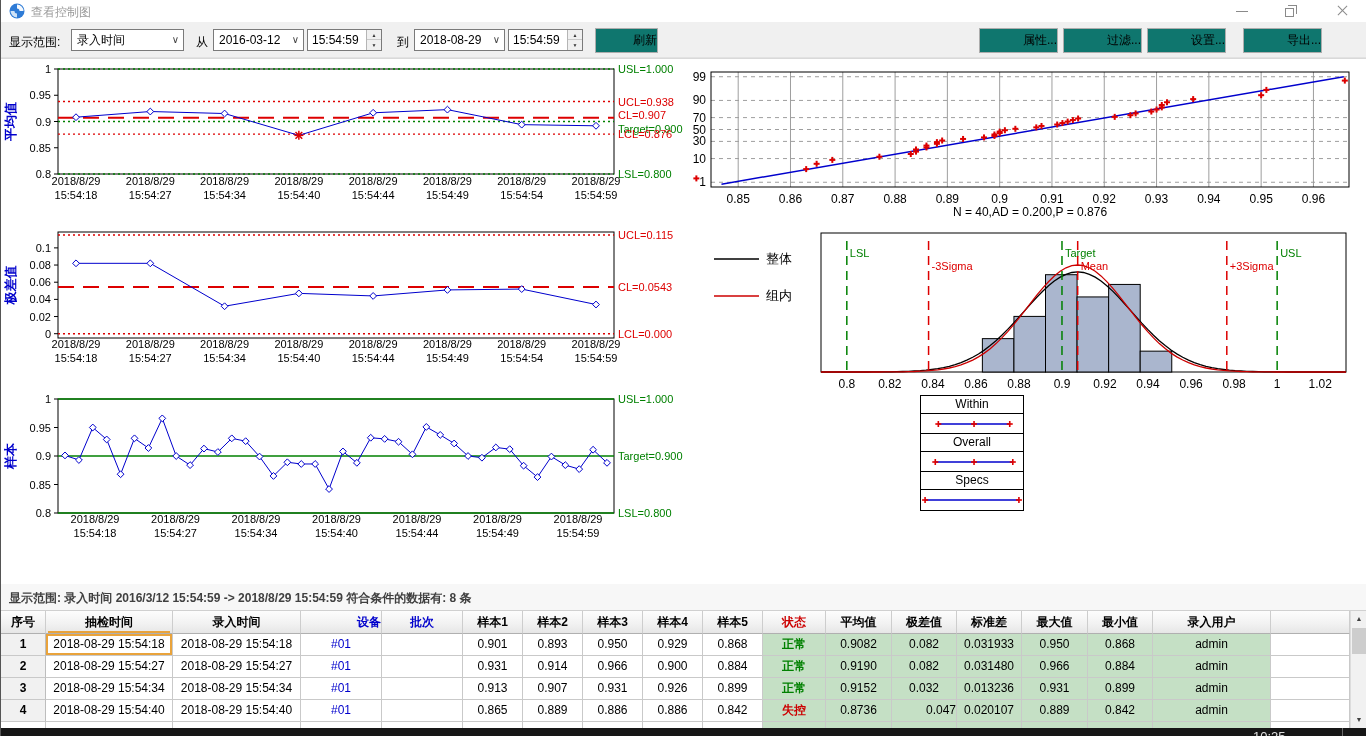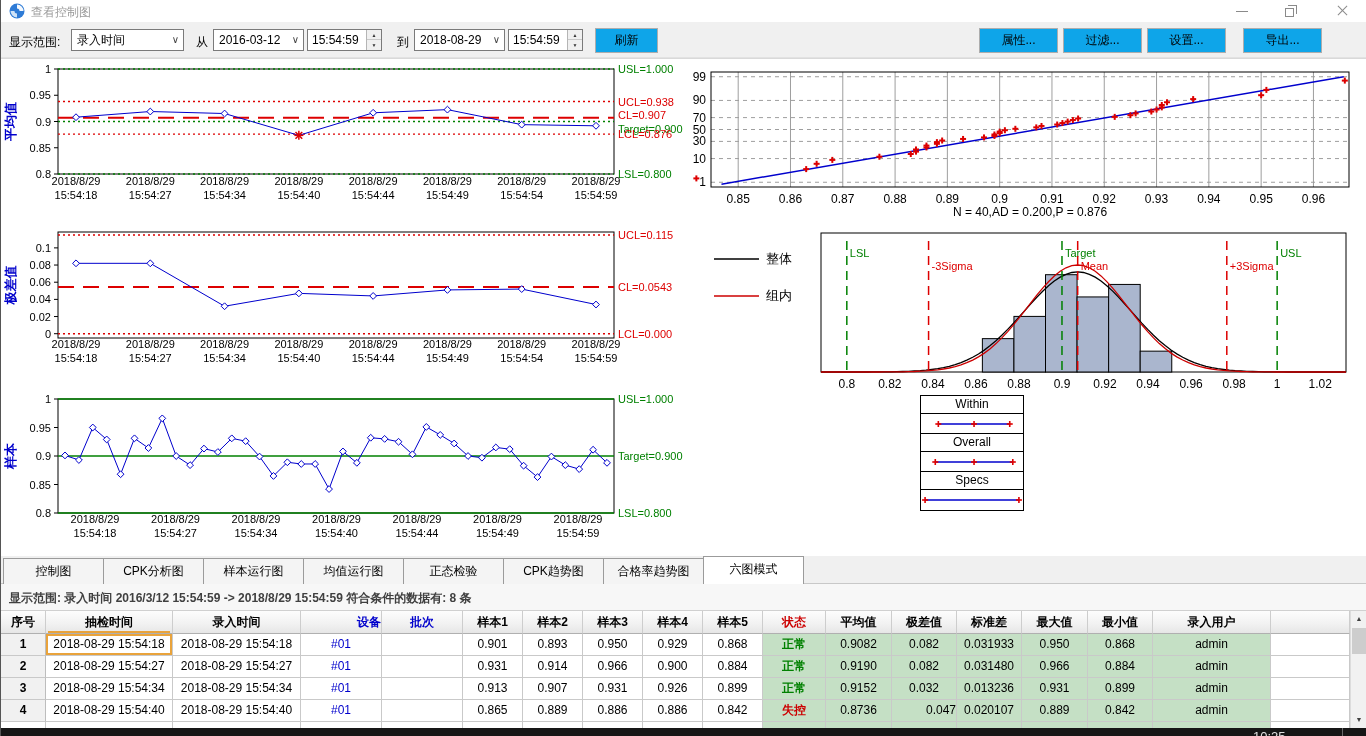--- a/index.html
+++ b/index.html
@@ -19,21 +19,21 @@
 .x1 { transform:rotate(45deg);} .x2 { transform:rotate(-45deg);}
 
 .toolbar { position:absolute; left:0; top:22px; width:1366px; height:36px; background:#f0f0f0; border-bottom:1px solid #e2e2e2; font-size:12px; }
 .tlbl { position:absolute; top:12px; color:#000; }
 .combo { position:absolute; top:7px; height:22px; background:#fff; border:1px solid #7a7a7a; line-height:20px; padding-left:5px; cursor:pointer; }
 .combo .caret { position:absolute; right:4px; top:0px; color:#444; font-size:10px; }
 .spinbox { position:absolute; top:7px; height:22px; background:#fff; border:1px solid #7a7a7a; line-height:20px; padding-left:4px; }
 .spinbtns { position:absolute; right:0; top:0; width:15px; height:20px; border-left:1px solid #b5b5b5; }
 .spinbtns div { height:10px; background:#f0f0f0; font-size:5px; color:#333; text-align:center; line-height:10px; cursor:pointer; }
 .spinbtns div:first-child { border-bottom:1px solid #c9c9c9; }
-.btn { position:absolute; top:6px; height:25px; background:#0ea5e9; border:1px solid #adadad; text-align:center; line-height:23px; font-size:12px; cursor:pointer; }
+.btn { position:absolute; top:6px; height:25px; background:#0f766e; border:1px solid #adadad; text-align:right; line-height:23px; font-size:12px; cursor:pointer; }
 
 .chartpanel { position:absolute; left:0; top:58px; width:1366px; height:498px; background:#fff; border-top:1px solid #d9d9d9; }
 .chartpanel svg { position:absolute; }
 .capbox { position:absolute; left:735px; top:337px; width:178px; height:86px; border:1px solid #000; background:#fff; font-size:12px; }
 .capbox .cb-title { color:#0000cc; text-decoration:underline; padding:1px 4px 2px 4px; border-bottom:1px solid #000; }
 .capbox .cb-body { padding:3px 6px; line-height:16px; color:#000; }
 .intervalbox { position:absolute; left:919px; top:336px; width:104px; border:1px solid #000; background:#fff; font-size:12px; }
 .iv-label { text-align:center; height:18px; line-height:17px; border-bottom:1px solid #000; }
 .iv-plot { height:20px; position:relative; border-bottom:1px solid #000; }
 .intervalbox .iv-plot:last-child { border-bottom:none; }
@@ -473,30 +473,20 @@
             <line x1="4.08" y1="10" x2="97.92" y2="10" stroke="#0000cd" stroke-width="1.5"></line>
             <line x1="1.08" y1="10" x2="7.08" y2="10" stroke="#dd0000" stroke-width="1.6"></line>
             <line x1="4.08" y1="7" x2="4.08" y2="13" stroke="#dd0000" stroke-width="1.6"></line>
             <line x1="94.92" y1="10" x2="100.92" y2="10" stroke="#dd0000" stroke-width="1.6"></line>
             <line x1="97.92" y1="7" x2="97.92" y2="13" stroke="#dd0000" stroke-width="1.6"></line>
           </svg>
         </div>
       </div>
   </div>
 
-  <div class="tabbar" id="tabbar">
-      <div class="tab" style="left: 2px; width: 101px;">控制图</div>
-      <div class="tab" style="left: 102px; width: 101px;">CPK分析图</div>
-      <div class="tab" style="left: 202px; width: 101px;">样本运行图</div>
-      <div class="tab" style="left: 302px; width: 101px;">均值运行图</div>
-      <div class="tab" style="left: 402px; width: 101px;">正态检验</div>
-      <div class="tab" style="left: 502px; width: 101px;">CPK趋势图</div>
-      <div class="tab" style="left: 602px; width: 101px;">合格率趋势图</div>
-      <div class="tab sel" style="left: 702px; width: 101px;">六图模式</div>
-    </div>
 
   <div class="statusbar">
     <span>显示范围: 录入时间  2016/3/12 15:54:59 -&gt; 2018/8/29 15:54:59  符合条件的数据有: 8 条</span>
   </div>
 
   <div class="grid" id="grid">
       <div class="g-row g-head" style="top: 0px;">
         <div class="g-cell" style="width: 45px; position: relative;">序号</div>
         <div class="g-cell" style="width: 127px; position: relative;">抽检时间<span class="sortline"></span></div>
         <div class="g-cell" style="width: 128px; position: relative;">录入时间</div>

